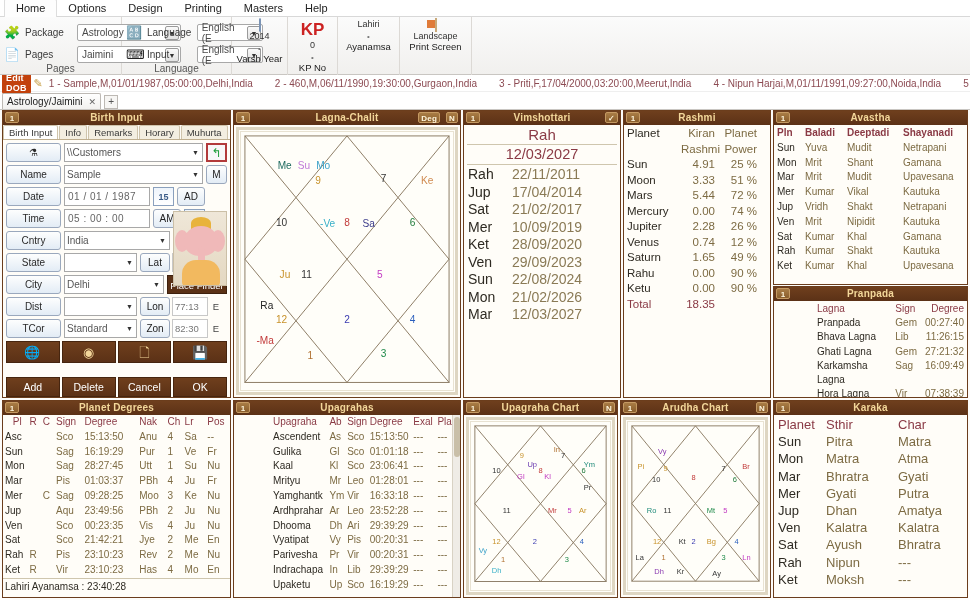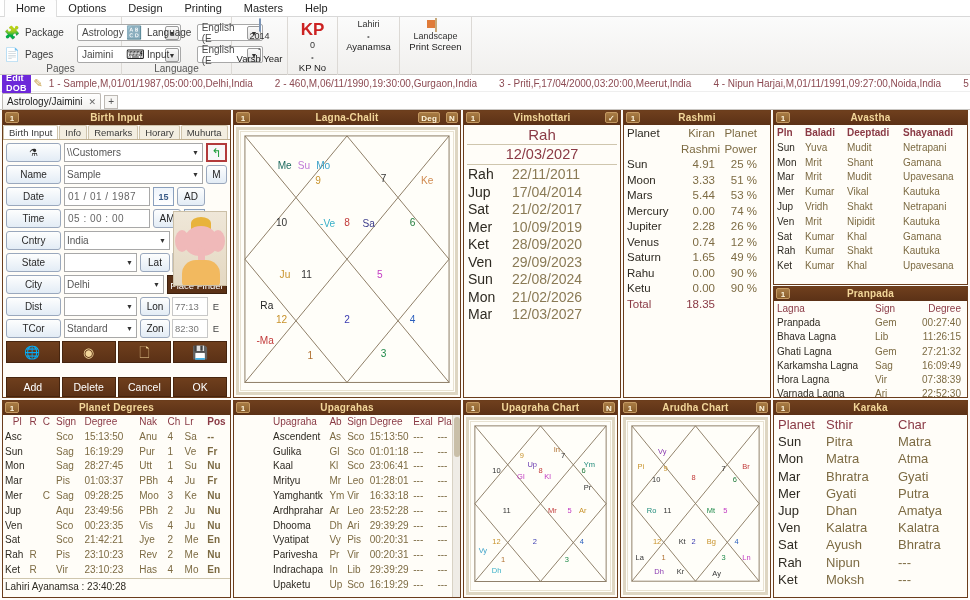--- a/index.html
+++ b/index.html
@@ -80,21 +80,21 @@
     border:4px solid #3aa4d8; border-right-color:transparent;
     transform:rotate(35deg);
   }
 
   
   .dobbar {
     height:17px; background:#ffffff; display:flex; align-items:center;
     font-size:10px; color:#8c4a52; border-bottom:1px solid #efefef;
   }
   .editdob {
-    background:#6d28d9; color:#fff; font-size:9px; font-weight:bold;
+    background:#c2410c; color:#fff; font-size:9px; font-weight:bold;
     padding:1px 4px; margin:0 3px 0 2px; border-radius:2px;
     letter-spacing:.2px;
   }
   .pencil { color:#c8a048; font-size:11px; margin-right:6px;}
   .dobitem { margin-right:22px; white-space:nowrap; }
 
   
   .tabbar { height:18px; background:#fff; display:flex; align-items:flex-end;
             border-bottom:1px solid #c9c6c2; padding-left:2px; }
   .doctab {
@@ -212,39 +212,39 @@
   
   .av{font-size:10px;}
   .av .rw{display:flex;line-height:14.8px;}
   .av .a1{width:28px;color:#2e2a22;}
   .av .a2{width:42px;color:#7d6b43;}
   .av .a3{width:56px;color:#7d6b43;}
   .av .a4{color:#7d6b43;}
   .av .hdr .a1,.av .hdr .a2,.av .hdr .a3,.av .hdr .a4{color:#8a3a45;font-weight:bold;}
 
   
-  .pp{font-size:10px;}
+  .pp{font-size:10px;margin-left:40px;}
   .pp .rw{display:flex;line-height:14.2px;}
   .pp .p1{width:98px;color:#2e2a22;}
   .pp .p2{width:32px;color:#7d6b43;}
   .pp .p3{color:#7d6b43;text-align:right;width:54px;}
   .pp .hdr .p1,.pp .hdr .p2,.pp .hdr .p3{color:#8a3a45;}
 
   
   .pd{font-size:10px;}
   .pd .rw{display:flex;line-height:14.8px;padding-left:2px;}
   .pd .d1{width:26px;color:#2e2a22;}
   .pd .d2{width:14px;color:#7d6b43;}
   .pd .d3{width:14px;color:#7d6b43;}
   .pd .d4{width:30px;color:#7d6b43;}
   .pd .d5{width:58px;color:#7d6b43;}
   .pd .d6{width:30px;color:#7d6b43;}
   .pd .d7{width:18px;color:#7d6b43;}
   .pd .d8{width:24px;color:#7d6b43;}
-  .pd .d9{width:24px;color:#7d6b43;font-weight:bold;}
+  .pd .d9{width:24px;color:#7d6b43;}
   .pd .hdr div{color:#8a3a45;}
   .pd .foot{border-top:1px solid #cfc6ae;color:#2e2a22;font-size:10px;padding-left:2px;line-height:15px;}
 
   
   .ug{font-size:10px;}
   .ug .rw{display:flex;line-height:14.8px;padding-left:3px;margin-left:36px;}
   .ug .u1{width:70px;color:#2e2a22;}
   .ug .u2{width:22px;color:#7d6b43;}
   .ug .u3{width:28px;color:#7d6b43;}
   .ug .u4{width:54px;color:#7d6b43;}
@@ -627,21 +627,21 @@
               <div class="c3">25 %</div>
             </div>
             <div class="rw">
               <div class="c1">Moon</div>
               <div class="c2">3.33</div>
               <div class="c3">51 %</div>
             </div>
             <div class="rw">
               <div class="c1">Mars</div>
               <div class="c2">5.44</div>
-              <div class="c3">53 %</div>
+              <div class="c3">72 %</div>
             </div>
             <div class="rw">
               <div class="c1">Mercury</div>
               <div class="c2">0.00</div>
               <div class="c3">74 %</div>
             </div>
             <div class="rw">
               <div class="c1">Jupiter</div>
               <div class="c2">2.28</div>
               <div class="c3">26 %</div>

